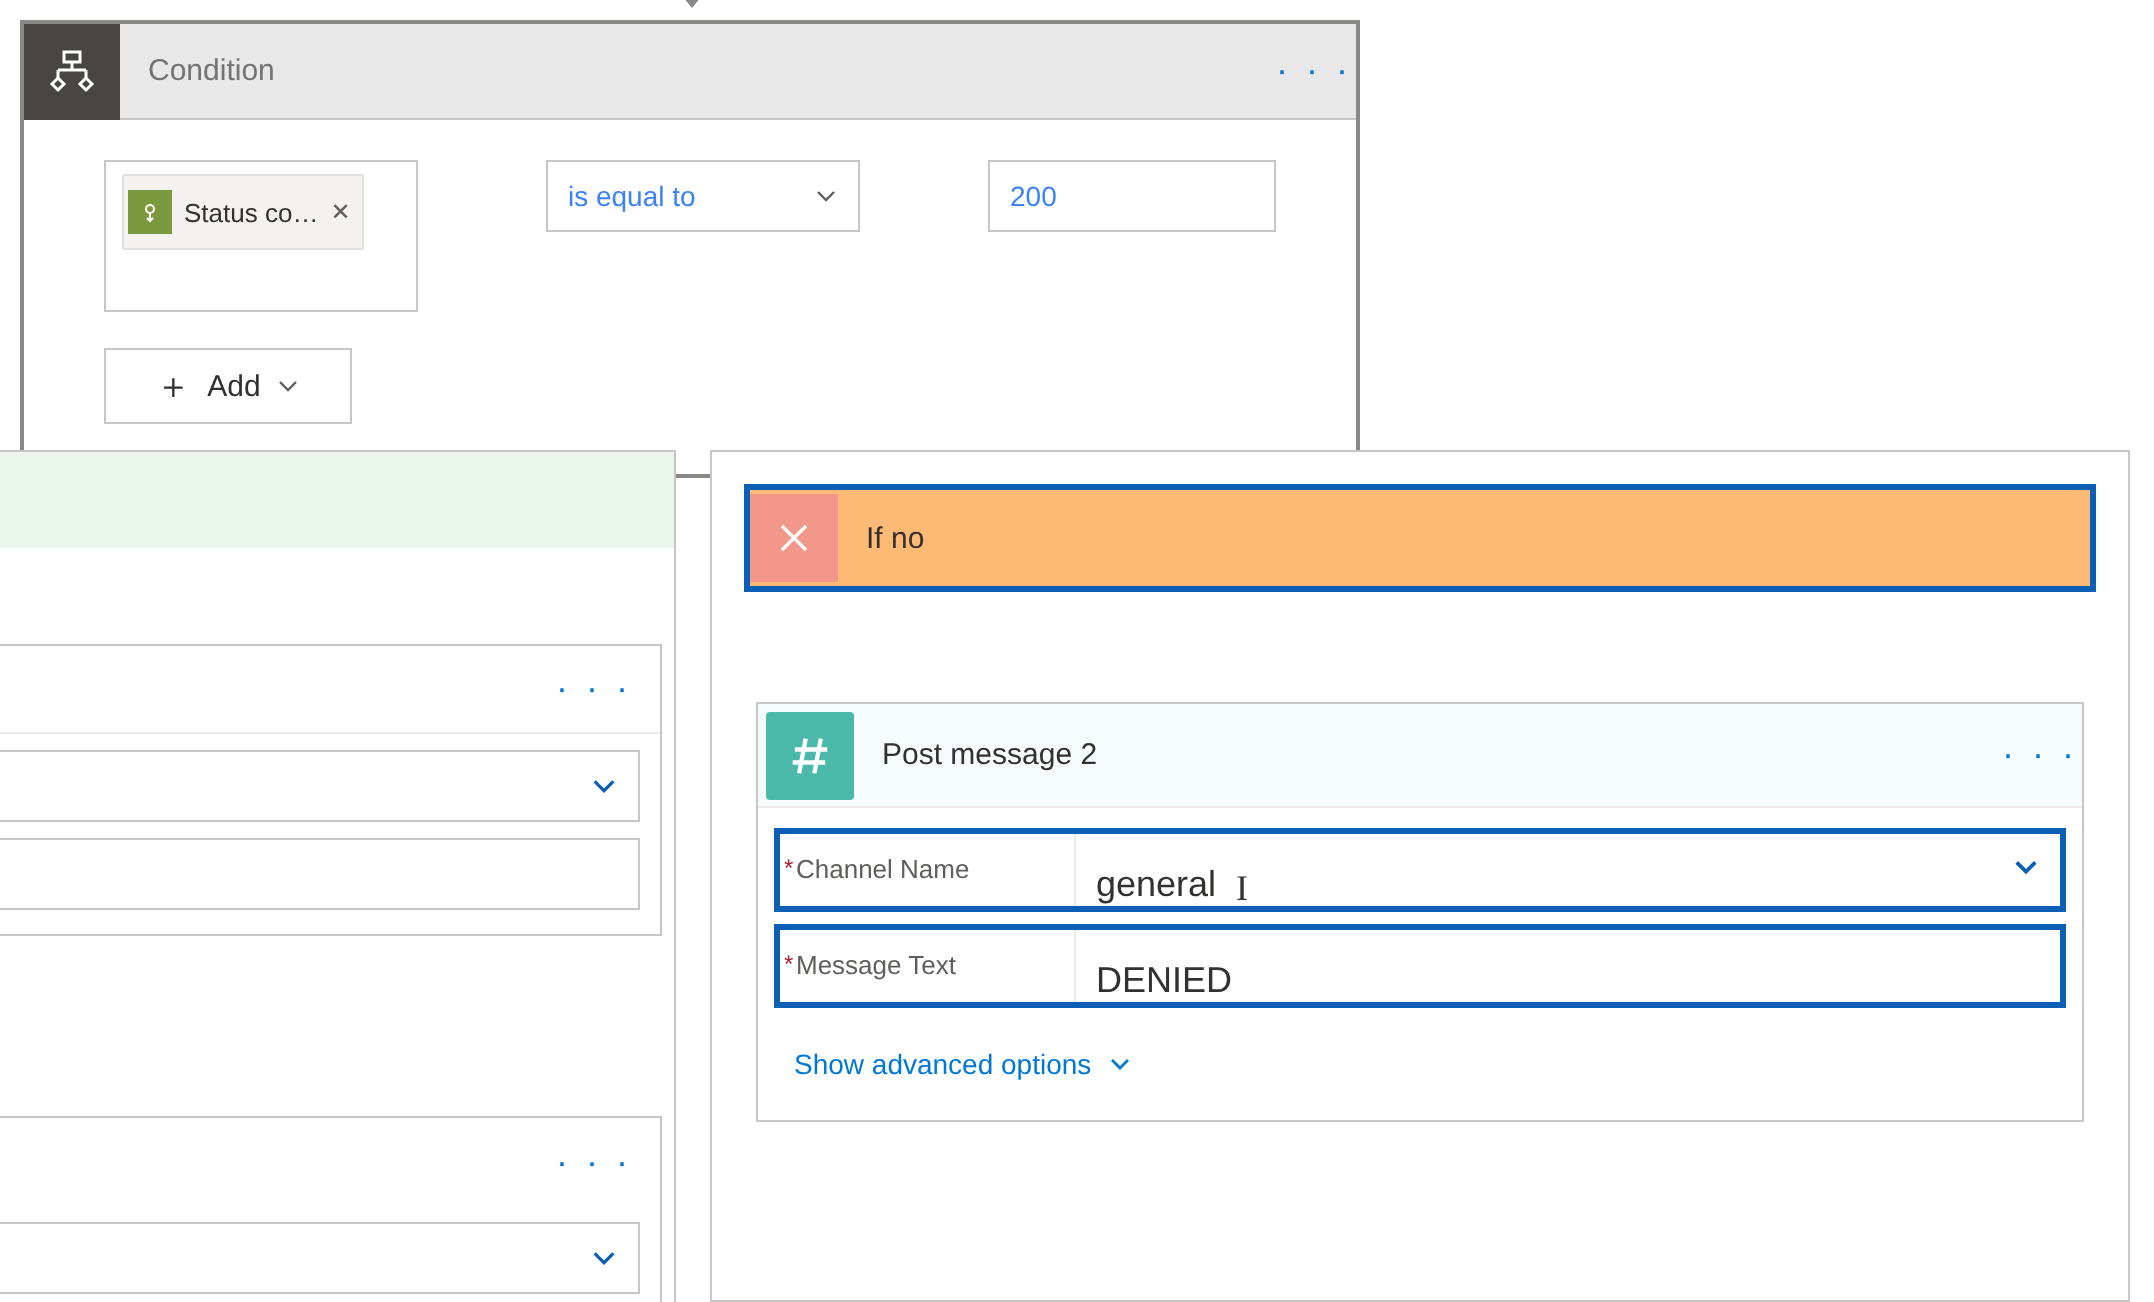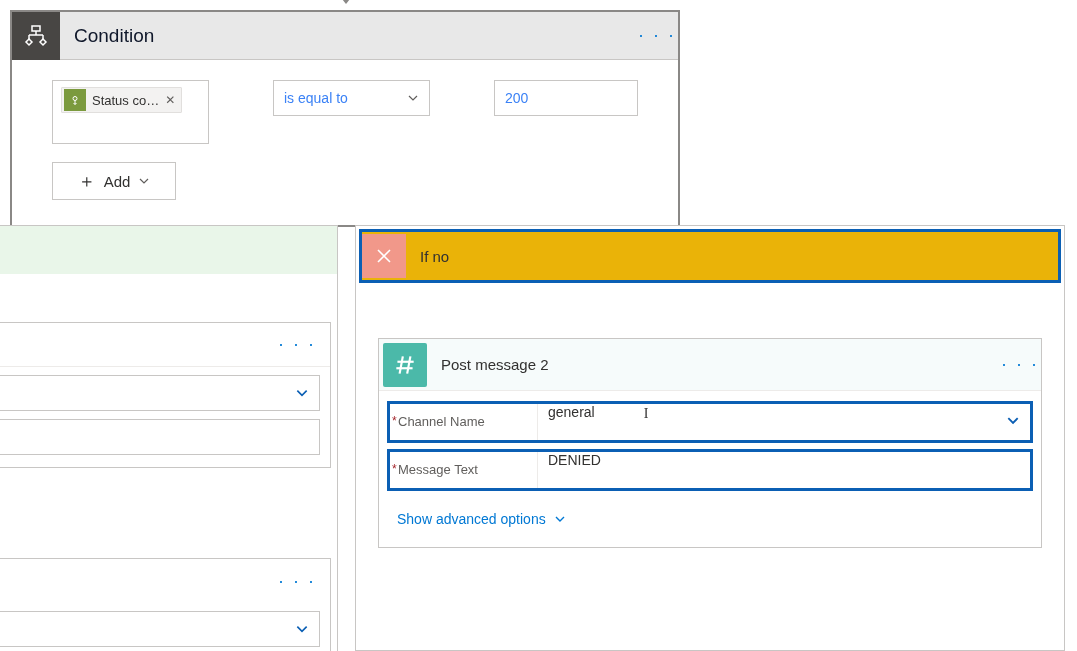--- a/index.html
+++ b/index.html
@@ -37,22 +37,22 @@
     height: 48px;
     background: #484644;
     display: flex;
     align-items: center;
     justify-content: center;
     flex-shrink: 0;
   }
   .condition-title {
     flex: 1;
     padding-left: 14px;
-    font-size: 19px;
-    color: #0f172a;
+    font-size: 15px;
+    color: #737373;
   }
   .triple-dot {
     width: 40px;
     padding-right: 16px;
     color: #0078d4;
     font-size: 18px;
     letter-spacing: 2px;
     cursor: pointer;
     text-align:right;
   }
@@ -71,21 +71,21 @@
     width: 158px;
     background:#fff;
   }
   .token {
     display: inline-flex;
     align-items: center;
     background: #f3f2f1;
     border: 1px solid #e1dfdd;
     border-radius: 1px;
     font-size: 13px;
-    height: 26px;
+    height: 38px;
     max-width: 100%;
   }
   .token-icon {
     width: 22px;
     height: 22px;
     background: #7b9a3e;
     margin: 2px 6px 2px 2px;
     display:flex;align-items:center;justify-content:center;
     flex-shrink:0;
   }
@@ -207,23 +207,23 @@
     position:absolute;
     left:355px;
     top:225px;
     width:710px;
     height:426px;
     border:1px solid #c8c6c4;
     background:#fff;
   }
   .ifno-header {
     height:54px;
-    margin:3px;
+    margin:16px;
     border:3px solid #0b5fb4;
-    background:#eab308;
+    background:#fdba74;
     display:flex;
     align-items:center;
   }
   .ifno-x-box{
     width:44px;height:44px;
     margin:0 0 0 0;
     background:#f1988a;
     display:flex;align-items:center;justify-content:center;
     flex-shrink:0;
   }
@@ -272,26 +272,25 @@
     padding:10px 8px 0 8px;
     font-size:13px;
     color:#605e5c;
     border-right:1px solid #edebe9;
     position:relative;
   }
   .field-label .req{color:#a4262c;position:absolute;left:2px;top:10px;font-size:12px;}
   .field-value{
     flex:1;
     display:flex;
-    align-items:flex-start;
+    align-items:flex-end;
     padding:0 10px;
-    font-size:14px;
+    font-size:18px;
     color:#323130;
     position:relative;
-    gap:39px;
   }
   .field-chevron{
     position:absolute;
     right:10px;top:50%;transform:translateY(-50%);
     color:#0b5fb4;
   }
   .caret{
     color:#323130;
     font-family: serif;
     margin-left:10px;

